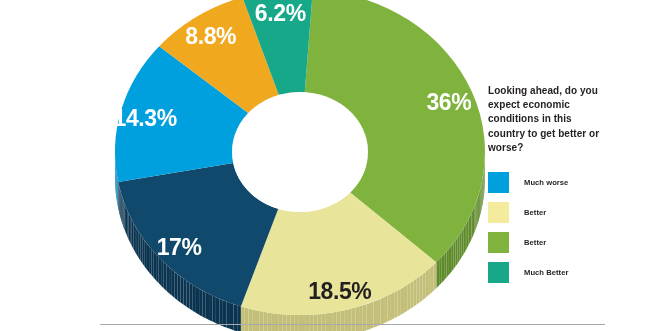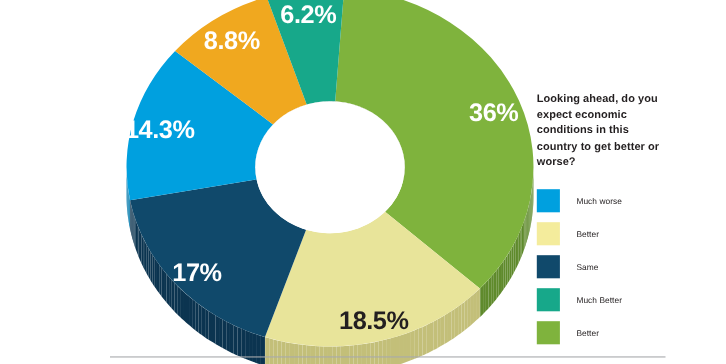--- a/index.html
+++ b/index.html
@@ -54,21 +54,21 @@
     height: 21px;
     margin-bottom: 9px;
   }
   .legend-swatch {
     width: 21px;
     height: 21px;
     flex: 0 0 21px;
   }
   .legend-label {
     font-size: 7.6px;
-    font-weight: normal;
+    font-weight: bold;
     color: #231f20;
     margin-left: 15px;
     white-space: nowrap;
     letter-spacing: 0.05px;
   }
   #bottom-rule {
     position: absolute;
     left: 100px;
     top: 324px;
     width: 505px;
@@ -413,29 +413,25 @@
     <div id="legend-items">
         <div class="legend-row">
           <span class="legend-swatch" style="background: rgb(0, 160, 223);"></span>
           <span class="legend-label">Much worse</span>
         </div>
         <div class="legend-row">
           <span class="legend-swatch" style="background: rgb(244, 236, 156);"></span>
           <span class="legend-label">Better</span>
         </div>
         <div class="legend-row">
-          <span class="legend-swatch" style="background: rgb(16, 73, 107);"></span>
-          <span class="legend-label">Same</span>
+          <span class="legend-swatch" style="background: rgb(127, 179, 61);"></span>
+          <span class="legend-label">Better</span>
         </div>
         <div class="legend-row">
           <span class="legend-swatch" style="background: rgb(23, 168, 138);"></span>
           <span class="legend-label">Much Better</span>
         </div>
-        <div class="legend-row">
-          <span class="legend-swatch" style="background: rgb(127, 179, 61);"></span>
-          <span class="legend-label">Better</span>
-        </div>
       </div>
   </div>
 
   <div id="bottom-rule"></div>
 
 </div>
 
 </body></html>

